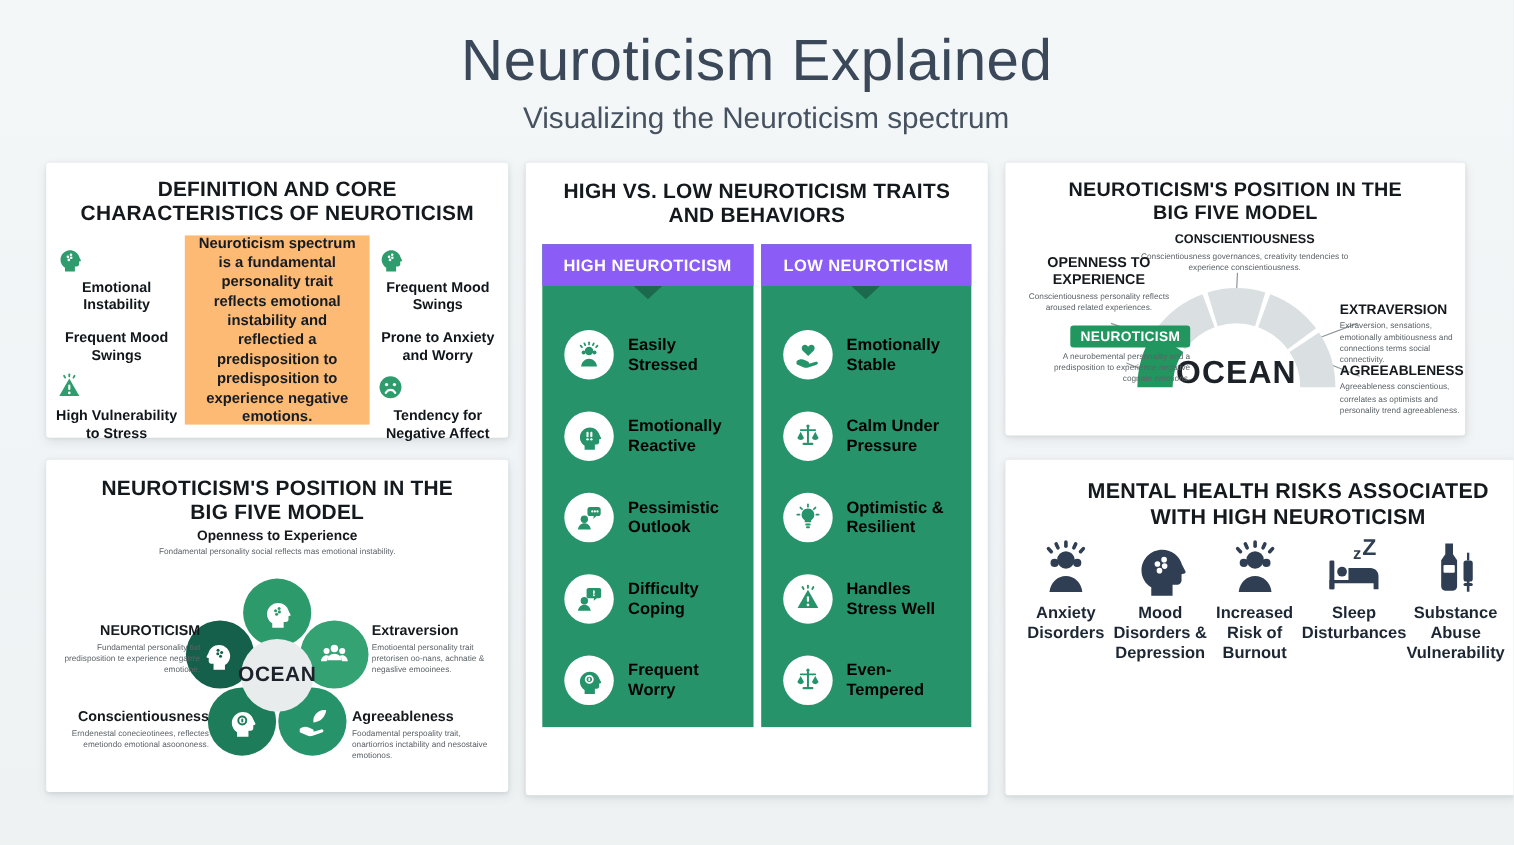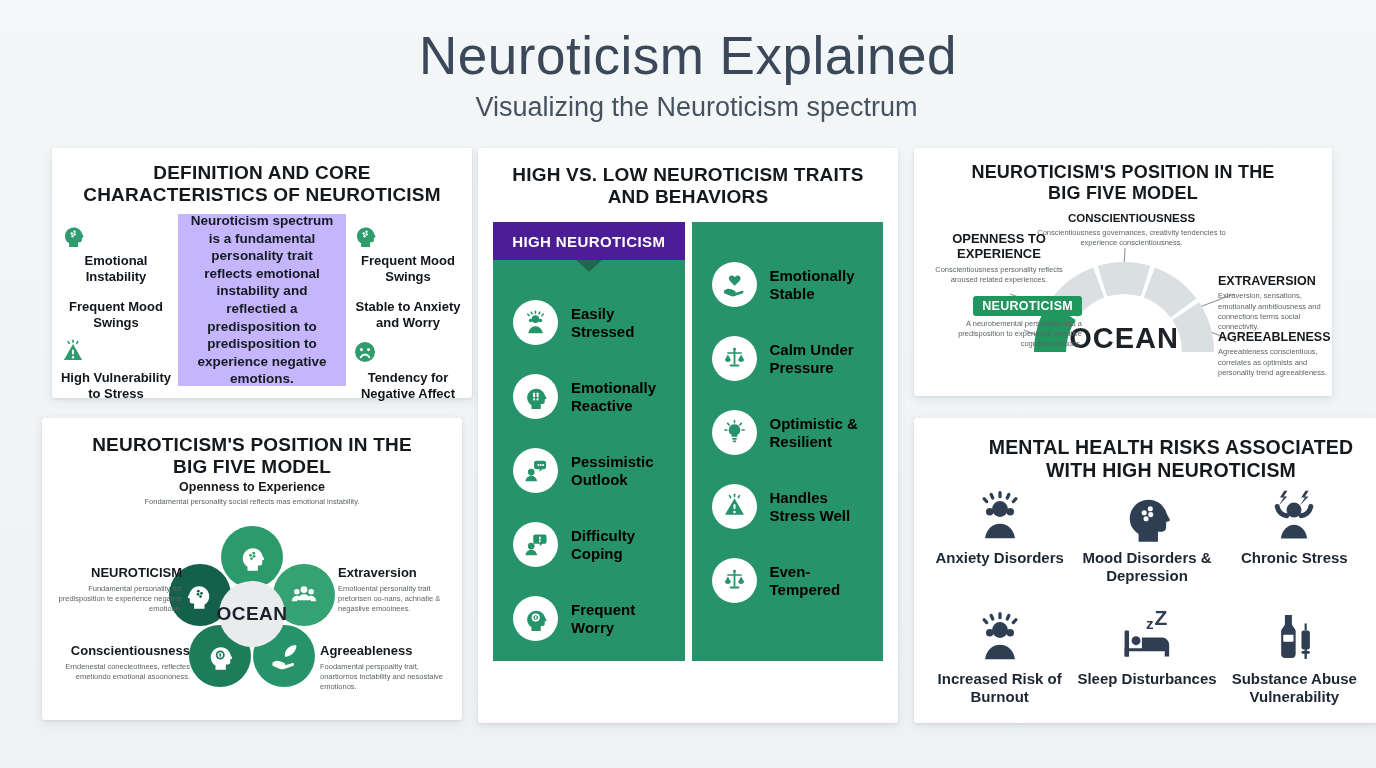--- a/index.html
+++ b/index.html
@@ -6,43 +6,43 @@
   .stage{position:relative;width:1376px;height:768px;overflow:hidden;
          background:linear-gradient(180deg,#f4f7f8 0%,#f1f4f6 60%,#eef2f3 100%);
          font-family:"Liberation Sans", sans-serif;}
   
   .hdr{position:absolute;top:28px;left:0;right:0;text-align:center;}
   .hdr-title{font-size:53px;font-weight:normal;color:#3b4859;letter-spacing:.5px;line-height:1.05;}
   .hdr-sub{font-size:27px;color:#46525f;margin-top:8px;font-weight:400;margin-left:17px;}
   
   .panel{position:absolute;background:#fff;border-radius:3px;
          box-shadow:0 3px 10px rgba(40,60,70,.10),0 1px 3px rgba(40,60,70,.08);}
-  #p-def{left:52px;top:148px;width:420px;height:250px;}
+  #p-def{left:42px;top:148px;width:420px;height:250px;}
   #p-hl{left:478px;top:148px;width:420px;height:575px;}
   #p-gauge{left:914px;top:148px;width:418px;height:248px;}
   #p-flower{left:42px;top:418px;width:420px;height:302px;}
   #p-risks{left:914px;top:418px;width:418px;height:305px;padding-left:48px;}
   .p-title{font-weight:bold;color:#14191d;text-align:center;line-height:1.18;letter-spacing:.2px;}
   #p-def .p-title{font-size:19px;padding:14px 12px 0;}
   #p-hl .p-title{font-size:19px;padding:16px 30px 0;}
   #p-gauge .p-title{font-size:18px;padding:14px 40px 0;}
   #p-flower .p-title{font-size:19px;padding:16px 40px 0;}
   #p-risks .p-title{font-size:19.5px;padding:18px 16px 0;}
   
   .def-row{position:absolute;top:66px;left:8px;right:8px;bottom:12px;display:flex;}
   .def-col{width:112px;display:flex;flex-direction:column;text-align:center;padding-top:8px;}
   .def-col .def-lbl{font-size:13px;font-weight:bold;color:#10161b;line-height:1.22;margin:5px 0 9px;}
   .def-ic{width:26px;height:26px;color:#2e9c6d;flex:0 0 auto;}
   .def-ic svg{width:26px;height:26px;}
-  .def-center{flex:1;background:#c4b5fd;margin:0 6px;padding:12px 12px;display:flex;align-items:center;justify-content:center;
+  .def-center{flex:1;background:#fdba74;margin:0 6px;padding:12px 12px;display:flex;align-items:center;justify-content:center;
               font-size:13.5px;font-weight:bold;color:#151b22;text-align:center;line-height:1.3;}
   
   .hl-wrap{position:absolute;top:74px;left:15px;right:15px;bottom:62px;display:flex;gap:7px;}
   .hl-col{flex:1;background:#27936a;display:flex;flex-direction:column;}
-  .hl-head{background:#4c1d95;height:38px;display:flex;align-items:center;justify-content:center;
+  .hl-head{background:#8b5cf6;height:38px;display:flex;align-items:center;justify-content:center;
            color:#fff;font-weight:bold;font-size:15px;letter-spacing:.4px;position:relative;}
   .hl-head:after{content:"";position:absolute;top:38px;left:50%;margin-left:-13px;
            border-left:13px solid transparent;border-right:13px solid transparent;border-top:12px solid #1c6a4e;}
   .hl-items{margin-top:40px;display:flex;flex-direction:column;gap:29px;padding-left:20px;}
   .hl-row{display:flex;align-items:center;gap:13px;}
   .hl-ic{width:45px;height:45px;background:#fff;border-radius:50%;display:flex;align-items:center;justify-content:center;
          color:#27936a;flex:0 0 45px;}
   .hl-ic svg{width:27px;height:27px;}
   .hl-label{color:#000000;font-weight:bold;font-size:15px;line-height:1.18;max-width:108px;}
   
@@ -73,21 +73,21 @@
         display:flex;align-items:center;justify-content:center;font-weight:bold;font-size:19px;color:#1b222b;letter-spacing:.5px;z-index:2;}
   .f-label{position:absolute;z-index:3;}
   .f-label .g-title{font-size:13px;}
   .f-label .g-text{font-size:7.5px;}
   .f-neur{left:10px;width:130px;top:90px;text-align:right;}
   .f-extra{left:296px;width:118px;top:90px;text-align:left;}
   .f-consc{left:20px;width:128px;top:168px;text-align:right;}
   .f-agree{left:278px;width:132px;top:168px;text-align:left;}
   
   .risk-grid{position:absolute;left:12px;right:12px;top:70px;bottom:8px;display:grid;
-             grid-template-columns:repeat(3,1fr);row-gap:14px;}
+             grid-template-columns:repeat(5,1fr);row-gap:14px;}
   .risk{display:flex;flex-direction:column;align-items:center;text-align:center;}
   .risk svg{width:56px;height:56px;color:#2f3e52;}
   .risk-label{margin-top:5px;font-size:15px;font-weight:bold;color:#1c2733;line-height:1.2;max-width:150px;}
   .defs-hidden{position:absolute;width:0;height:0;overflow:hidden;}
 </style>
 </head>
 <body>
 
 <svg class="defs-hidden" aria-hidden="true">
   <defs>
@@ -254,21 +254,21 @@
               <use href="#i-warning"></use>
             </svg></span>
         <div class="def-lbl">High Vulnerability to Stress</div>
       </div>
       <div class="def-center">Neuroticism spectrum is a fundamental personality trait reflects emotional instability and reflectied a predisposition to predisposition to experience negative emotions.</div>
       <div class="def-col">
         <span class="def-ic"><svg viewBox="0 0 24 24">
               <use href="#i-head"></use>
             </svg></span>
         <div class="def-lbl">Frequent Mood Swings</div>
-        <div class="def-lbl">Stable to Anxiety and Worry</div>
+        <div class="def-lbl">Prone to Anxiety and Worry</div>
         <span class="def-ic"><svg viewBox="0 0 24 24">
               <use href="#i-sad"></use>
             </svg></span>
         <div class="def-lbl">Tendency for Negative Affect</div>
       </div>
     </div>
   </div>
 
   <div class="panel" id="p-hl">
     <div class="p-title">HIGH VS. LOW NEUROTICISM TRAITS AND BEHAVIORS</div>
@@ -312,20 +312,21 @@
             <span class="hl-ic">
                 <svg viewBox="0 0 24 24">
                   <use href="#i-head-worry"></use>
                 </svg>
               </span>
             <span class="hl-label">Frequent Worry</span>
           </div>
         </div>
       </div>
       <div class="hl-col">
+        <div class="hl-head">LOW NEUROTICISM</div>
         <div class="hl-items">
           <div class="hl-row">
             <span class="hl-ic">
                 <svg viewBox="0 0 24 24">
                   <use href="#i-heart-hand"></use>
                 </svg>
               </span>
             <span class="hl-label">Emotionally Stable</span>
           </div>
           <div class="hl-row">
@@ -468,26 +469,20 @@
         <div class="risk-label">Anxiety Disorders</div>
       </div>
       <div class="risk">
         <svg viewBox="0 0 24 24">
             <use href="#i-head"></use>
           </svg>
         <div class="risk-label">Mood Disorders &amp; Depression</div>
       </div>
       <div class="risk">
         <svg viewBox="0 0 24 24">
-            <use href="#i-bolts"></use>
-          </svg>
-        <div class="risk-label">Chronic Stress</div>
-      </div>
-      <div class="risk">
-        <svg viewBox="0 0 24 24">
             <use href="#i-stressed"></use>
           </svg>
         <div class="risk-label">Increased Risk of Burnout</div>
       </div>
       <div class="risk">
         <svg viewBox="0 0 24 24">
             <use href="#i-bed"></use>
           </svg>
         <div class="risk-label">Sleep Disturbances</div>
       </div>

